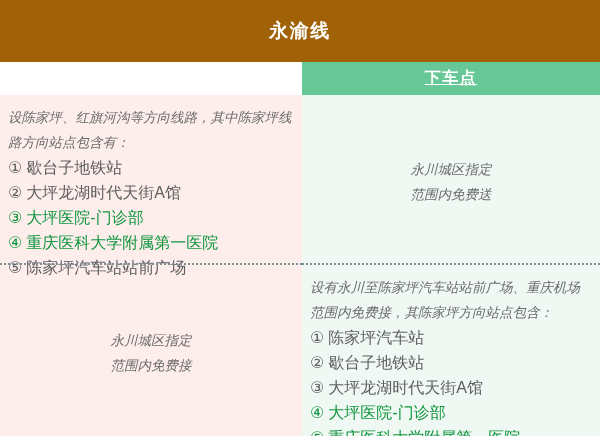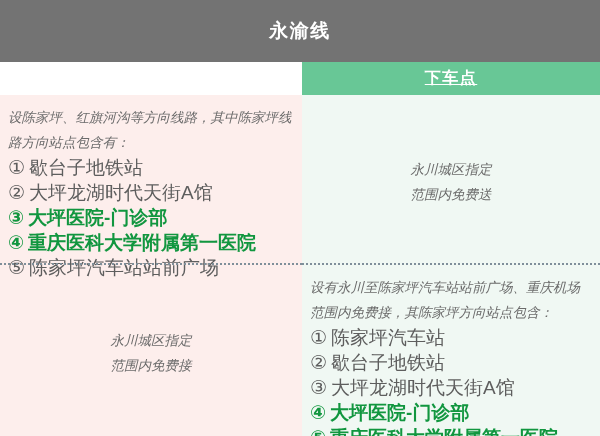--- a/index.html
+++ b/index.html
@@ -14,21 +14,21 @@
     position: relative;
     width: 600px;
     height: 436px;
     overflow: hidden;
     background: #ffffff;
   }
 
   
   .title-bar {
     height: 62px;
-    background: #737373;
+    background: #a16207;
     display: flex;
     align-items: center;
     justify-content: center;
   }
   .title-bar .title-text {
     color: #ffffff;
     font-size: 19px;
     font-weight: bold;
     letter-spacing: 1.5px;
   }
@@ -106,28 +106,28 @@
     white-space: nowrap;
   }
   .note-line {
     color: #6b6b6b;
     font-size: 13.5px;
     font-style: italic;
     line-height: 25px;
     white-space: nowrap;
   }
   .stop {
-    font-size: 19px;
+    font-size: 16px;
     line-height: 25px;
     color: #5e5e5e;
     white-space: nowrap;
   }
   .stop.highlight {
     color: #11963f;
-    font-weight: bold;
+    font-weight: normal;
   }
   .stop .num {
     margin-right: 4px;
   }
 </style>
 </head>
 <body>
 
 <div class="page">
 

